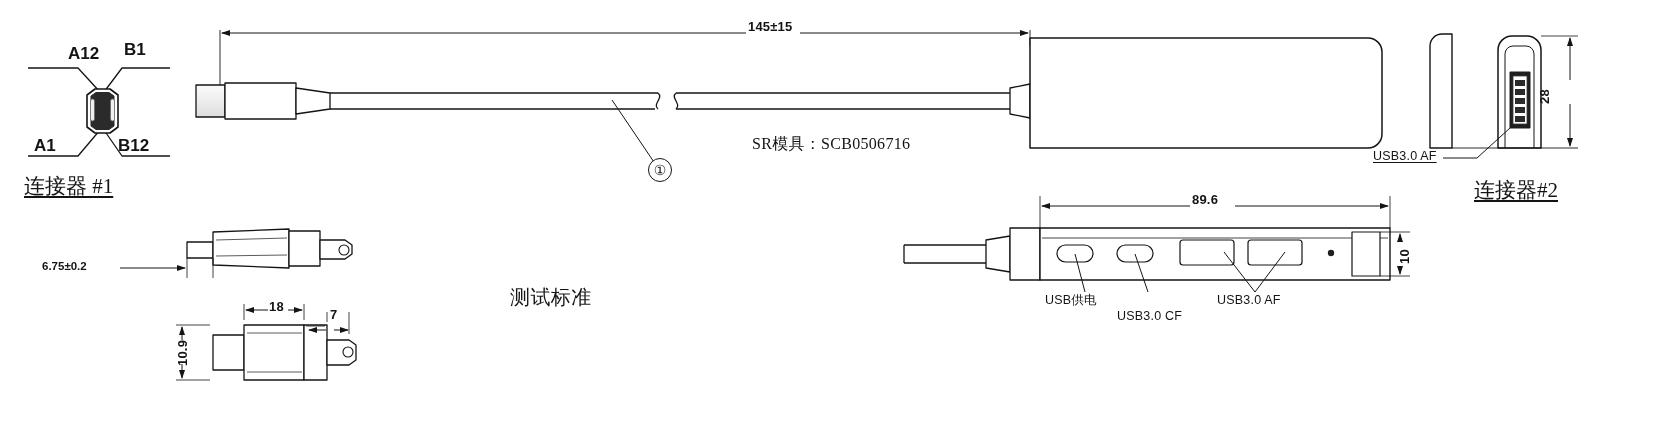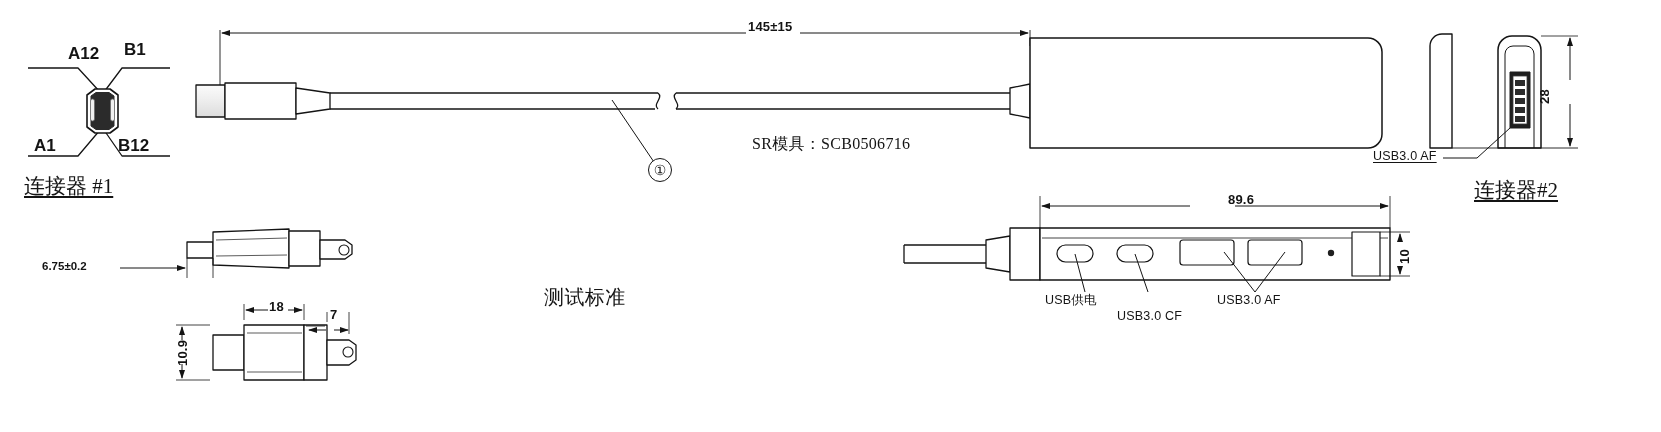--- a/index.html
+++ b/index.html
@@ -47,21 +47,20 @@
     font-size: 21px;
     font-weight: 400;
     text-decoration: underline;
     text-underline-offset: 3px;
   }
   .cn-body {
     font-family: "Liberation Serif", "DejaVu Serif", serif;
     font-size: 20px;
     font-weight: 400;
     letter-spacing: .4px;
-    margin-left: 34px;
   }
   .sr-note {
     font-family: "Liberation Serif", "DejaVu Serif", serif;
     font-size: 16px;
     letter-spacing: .3px;
   }
   .port-lab {
     font-family: Liberation Sans, sans-serif;
     font-size: 12.5px;
     letter-spacing: .2px;
@@ -308,21 +307,21 @@
 
   <div class="txt port-lab uline" style="left:1373px; top:150px;">USB3.0 AF</div>
   <div class="txt dim rot90" style="left:1538px; top:104px;">28</div>
   <div class="txt cn-title" style="left:1474px; top:180px;">连接器#2</div>
 
   <div class="txt dim-sm" style="left:42px; top:261px;">6.75±0.2</div>
   <div class="txt dim" style="left:269px; top:300px;">18</div>
   <div class="txt dim" style="left:330px; top:308px;">7</div>
   <div class="txt dim rot90" style="left:176px; top:366px;">10.9</div>
 
-  <div class="txt dim" style="left:1228px; top:193px;">89.6</div>
+  <div class="txt dim" style="left:1192px; top:193px;">89.6</div>
   <div class="txt dim rot90" style="left:1398px; top:264px;">10</div>
 
   <div class="txt port-lab" style="left:1045px; top:294px;">USB供电</div>
   <div class="txt port-lab" style="left:1117px; top:310px;">USB3.0 CF</div>
   <div class="txt port-lab" style="left:1217px; top:294px;">USB3.0 AF</div>
 
   <div class="txt cn-body" style="left:510px; top:287px;">测试标准</div>
 
 </div>
 

